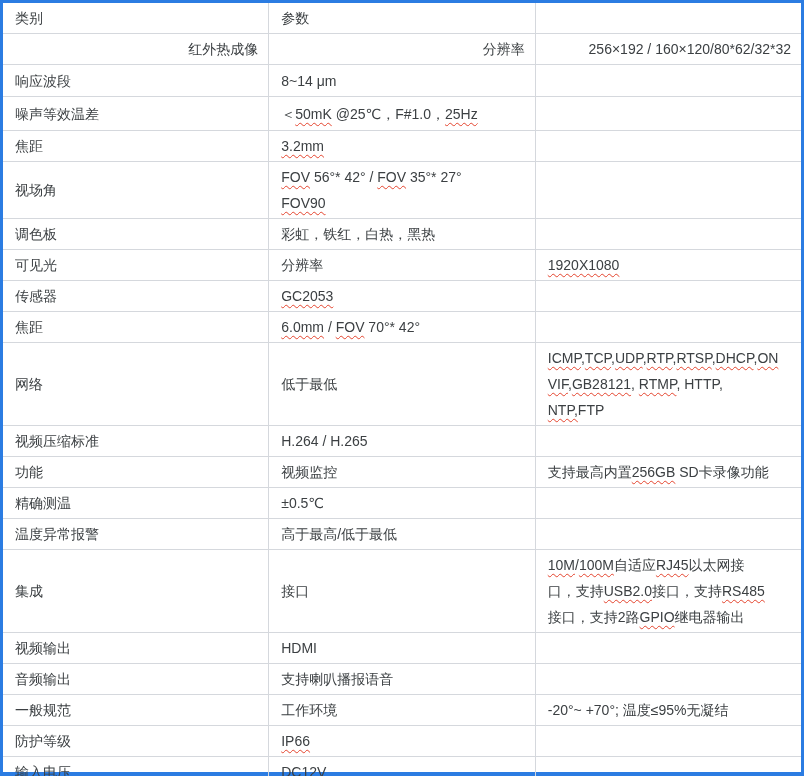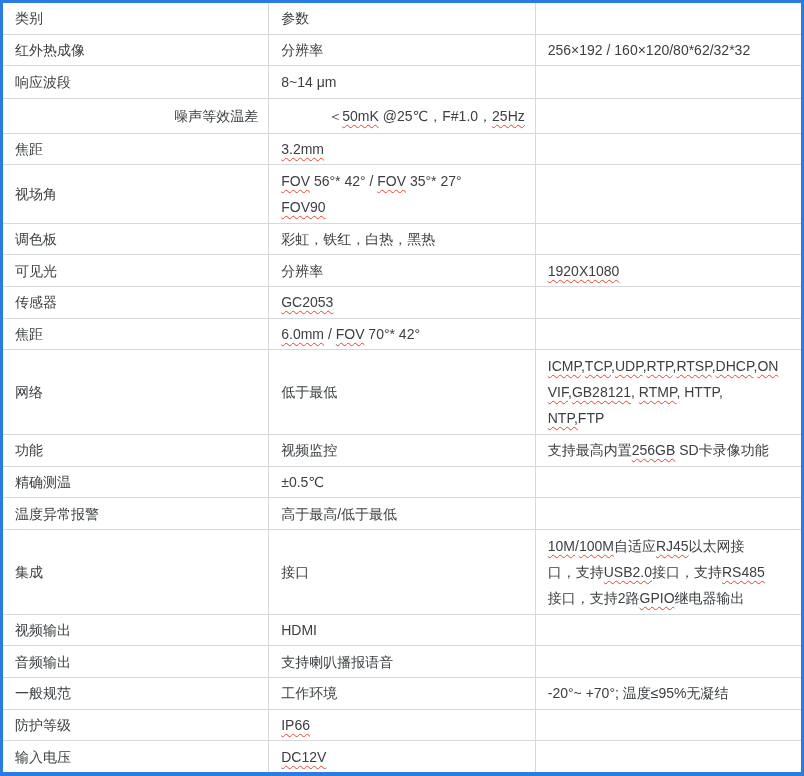--- a/index.html
+++ b/index.html
@@ -50,31 +50,31 @@
       <col style="width:33.3%">
       <col style="width:33.4%">
       <col style="width:33.3%">
     </colgroup>
     <tbody id="spec-tbody">
         <tr style="height: 29px;">
           <td><span>类别</span></td>
           <td><span>参数</span></td>
           <td></td>
         </tr>
-        <tr style="height: 31px;">
+        <tr style="height: 31px; text-align: right;">
           <td><span>红外热成像</span></td>
           <td><span>分辨率</span></td>
           <td><span>256×192 / 160×120/80*62/32*32</span></td>
         </tr>
         <tr style="height: 32px;">
           <td><span>响应波段</span></td>
           <td><span>8~14 μm</span></td>
           <td></td>
         </tr>
-        <tr style="height: 34px; text-align: right;">
+        <tr style="height: 34px;">
           <td><span>噪声等效温差</span></td>
           <td><span>＜</span><span class="wavy">50mK</span><span> @25℃，F#1.0，</span><span class="wavy">25Hz</span></td>
           <td></td>
         </tr>
         <tr style="height: 31px;">
           <td><span>焦距</span></td>
           <td><span class="wavy">3.2mm</span></td>
           <td></td>
         </tr>
         <tr style="height: 55px;">
@@ -99,20 +99,25 @@
         </tr>
         <tr style="height: 31px;">
           <td><span>焦距</span></td>
           <td><span class="wavy">6.0mm</span><span> / </span><span class="wavy">FOV</span><span> 70°* 42°</span></td>
           <td></td>
         </tr>
         <tr style="height: 80px;">
           <td><span>网络</span></td>
           <td><span>低于最低</span></td>
           <td><span class="wavy">ICMP</span><span>,</span><span class="wavy">TCP</span><span>,</span><span class="wavy">UDP</span><span>,</span><span class="wavy">RTP</span><span>,</span><span class="wavy">RTSP</span><span>,</span><span class="wavy">DHCP</span><span>,</span><span class="wavy">ON</span><br><span class="wavy">VIF</span><span>,</span><span class="wavy">GB28121</span><span>, </span><span class="wavy">RTMP</span><span>, HTTP,</span><br><span class="wavy">NTP,</span><span>FTP</span></td>
+        </tr>
+        <tr style="height: 31px;">
+          <td><span>视频压缩标准</span></td>
+          <td><span>H.264 / H.265</span></td>
+          <td></td>
         </tr>
         <tr style="height: 31px;">
           <td><span>功能</span></td>
           <td><span>视频监控</span></td>
           <td><span>支持最高内置</span><span class="wavy">256GB</span><span> SD卡录像功能</span></td>
         </tr>
         <tr style="height: 31px; padding-left: 32px;">
           <td><span>精确测温</span></td>
           <td><span>±0.5℃</span></td>
           <td></td>

